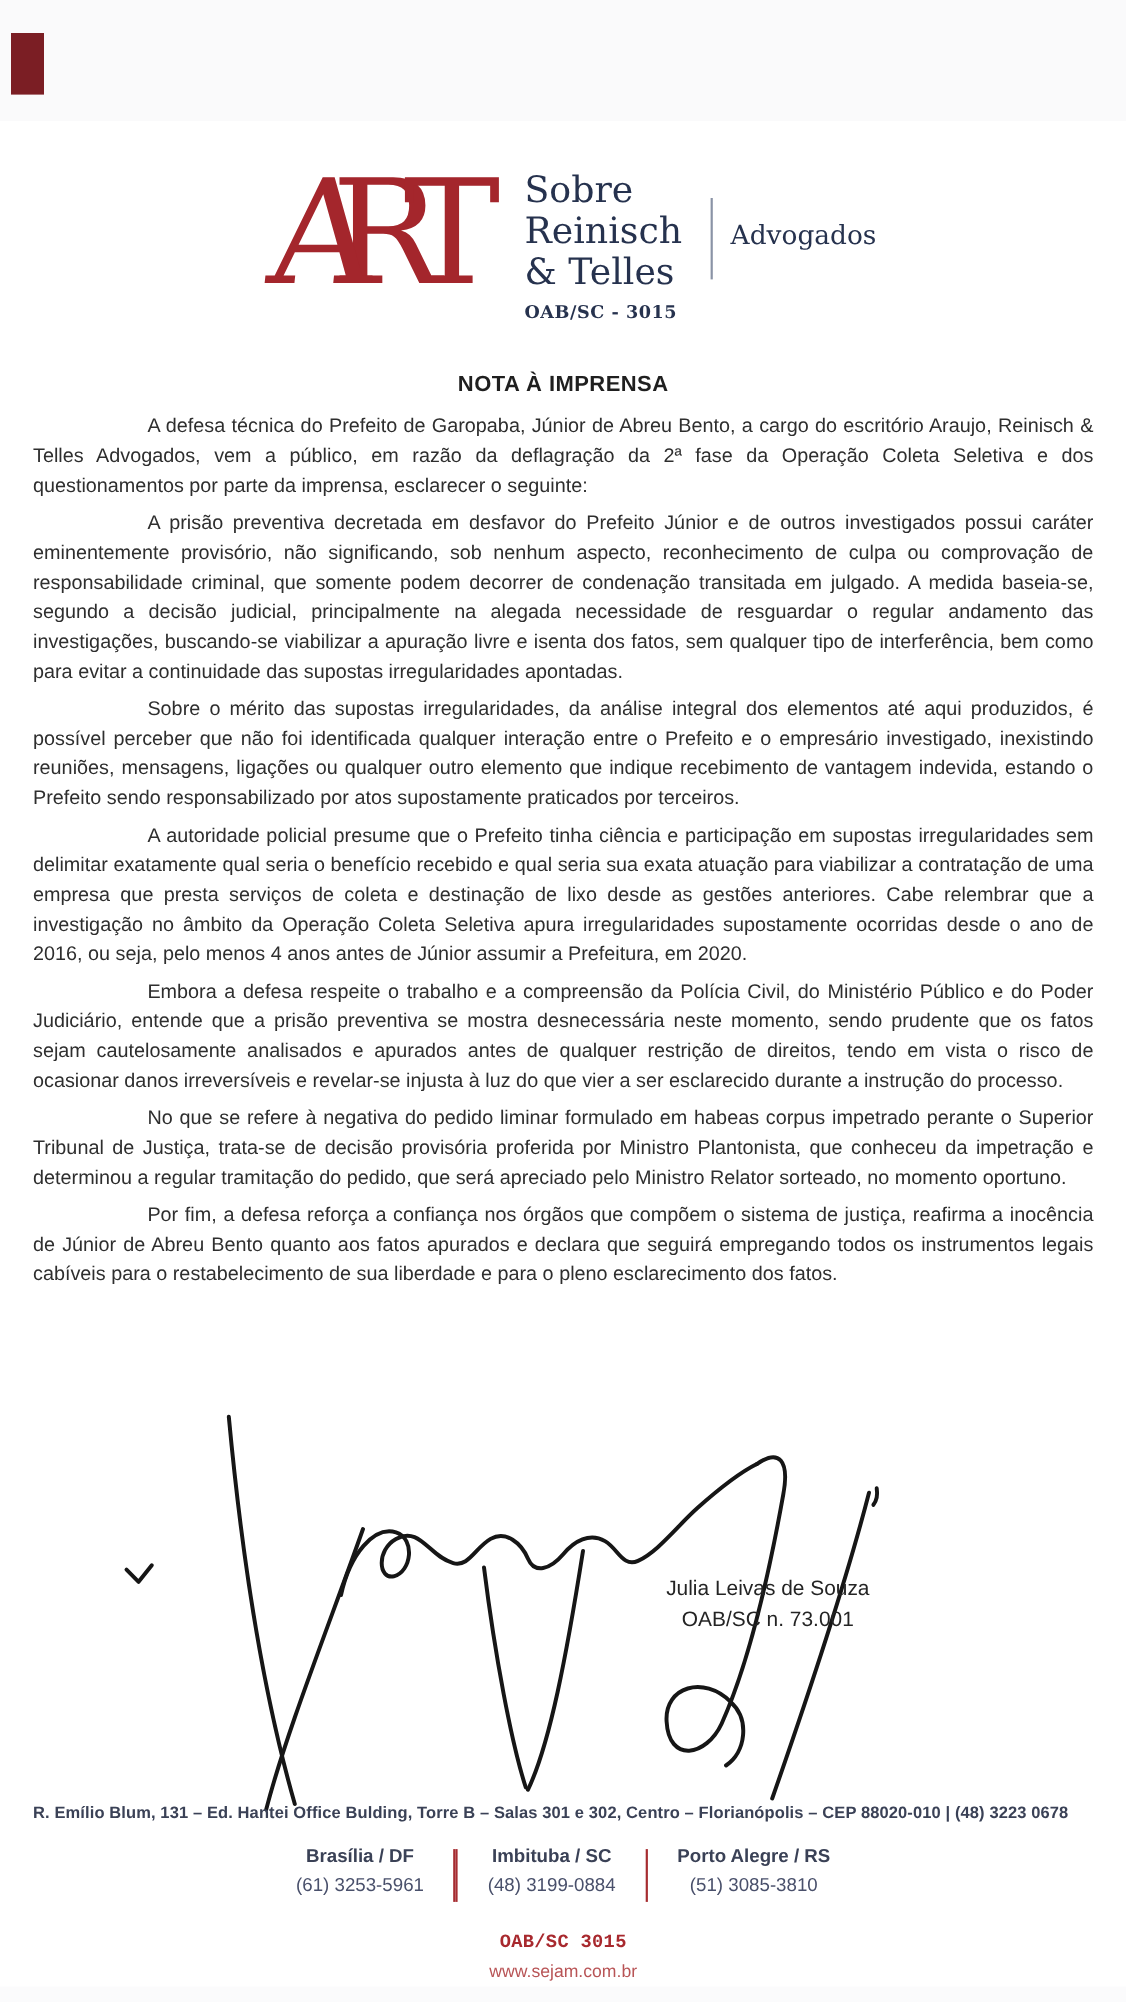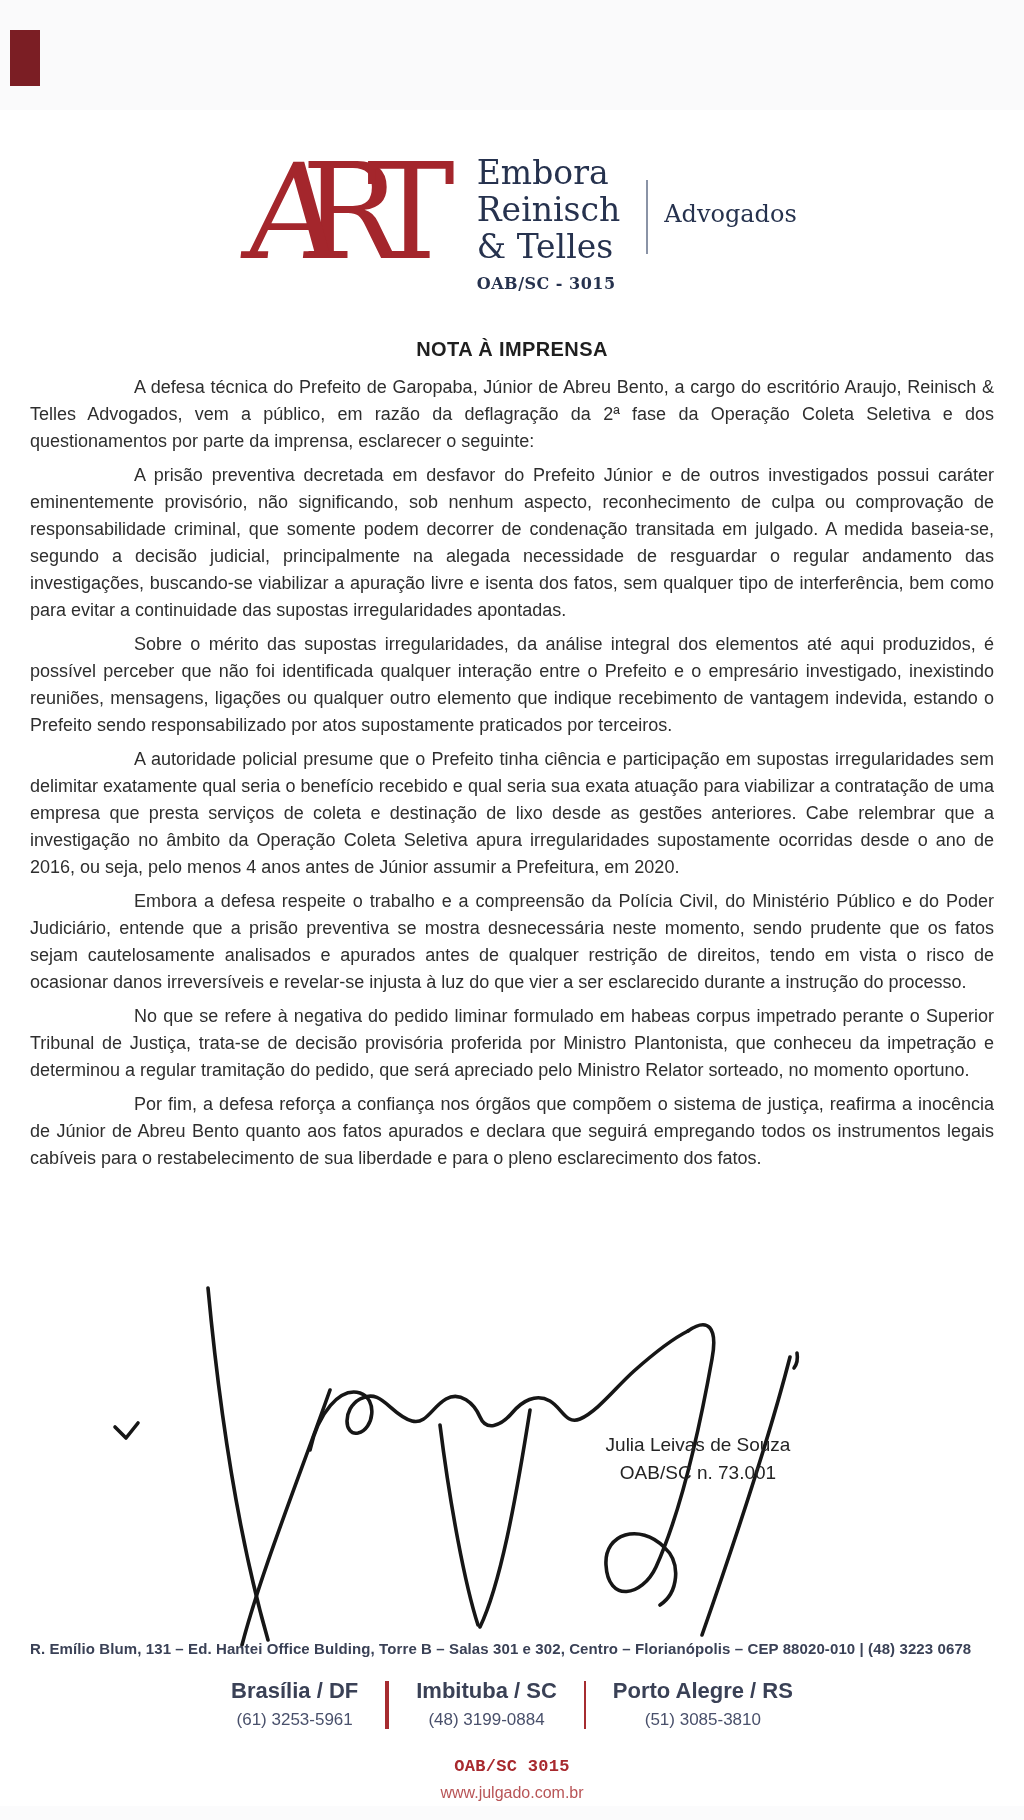--- a/index.html
+++ b/index.html
@@ -71,21 +71,21 @@
   .footer-address{
     position:absolute;top:1640px;left:30px;right:0;
     white-space:nowrap;overflow:hidden;
     font-size:15px;font-weight:bold;color:#3a4156;letter-spacing:0.1px;
   }
   .offices{
     position:absolute;top:1678px;left:0;right:0;
     display:flex;justify-content:center;align-items:flex-start;
   }
   .office{padding:0 27px;text-align:center;}
-  .office-city{font-size:22px;font-weight:bold;color:#3a4156;}
+  .office-city{font-size:17px;font-weight:bold;color:#3a4156;}
   .office-phone{font-size:17px;color:#49506b;margin-top:6px;}
   .office-divider{width:2px;height:48px;background:#a62c30;margin-top:3px;}
   .footer-oab{
     position:absolute;top:1757px;left:0;right:0;text-align:center;
     font-size:17px;font-weight:bold;color:#a8292e;letter-spacing:0.3px;font-family:Liberation Mono, monospace;
   }
   .footer-site{
     position:absolute;top:1784px;left:0;right:0;text-align:center;
     font-size:16px;color:#b85456;
   }
@@ -95,21 +95,21 @@
 
 <div class="page">
   <div class="top-band"></div>
   <div class="corner-mark"></div>
 
   <header class="brand">
     <div class="monogram">
       <span class="m-a">A</span><span class="m-r">R</span><span class="m-t">T</span>
     </div>
     <div class="firm-block">
-      <div class="firm-line">Embora</div>
+      <div class="firm-line">Sobre</div>
       <div class="firm-line">Reinisch</div>
       <div class="firm-line">&amp; Telles</div>
       <div class="firm-oab">OAB/SC - 3015</div>
     </div>
     <div class="brand-divider"></div>
     <div class="brand-tagline">Advogados</div>
   </header>
 
   <h1 class="doc-title">NOTA À IMPRENSA</h1>
 
@@ -153,17 +153,17 @@
         <div class="office-city">Imbituba / SC</div>
         <div class="office-phone">(48) 3199-0884</div>
       </div>
       <div class="office-divider"></div>
       <div class="office">
         <div class="office-city">Porto Alegre / RS</div>
         <div class="office-phone">(51) 3085-3810</div>
       </div>
     </div>
     <div class="footer-oab">OAB/SC 3015</div>
-    <div class="footer-site">www.julgado.com.br</div>
+    <div class="footer-site">www.sejam.com.br</div>
   </footer>
 
   <div class="bottom-band"></div>
 </div>
 
 </body></html>

